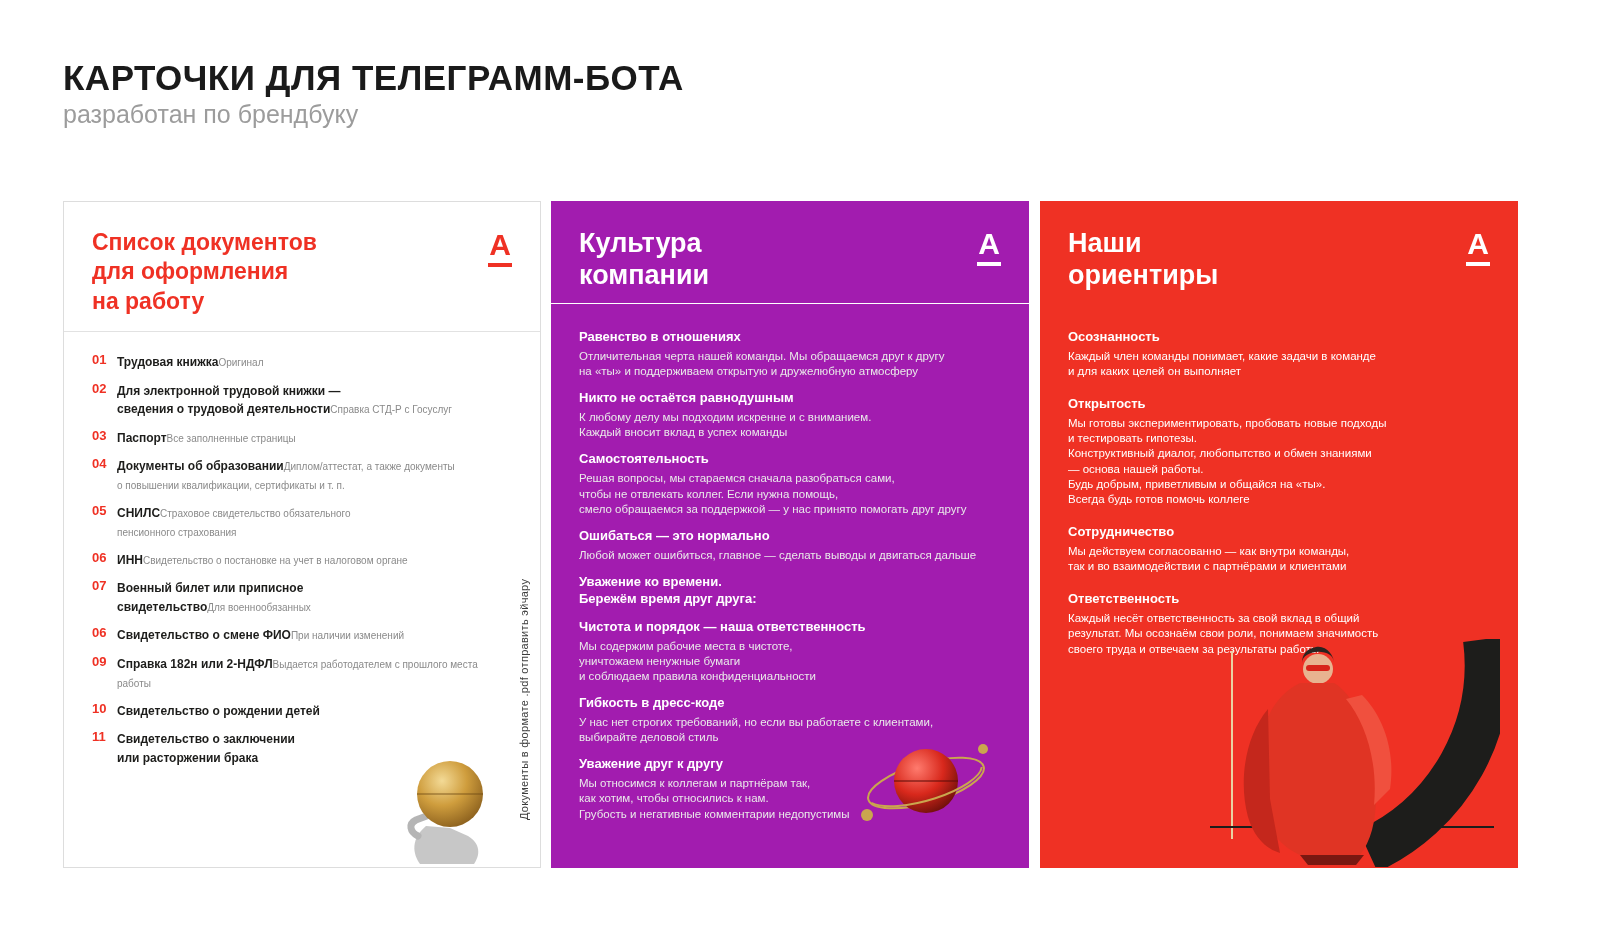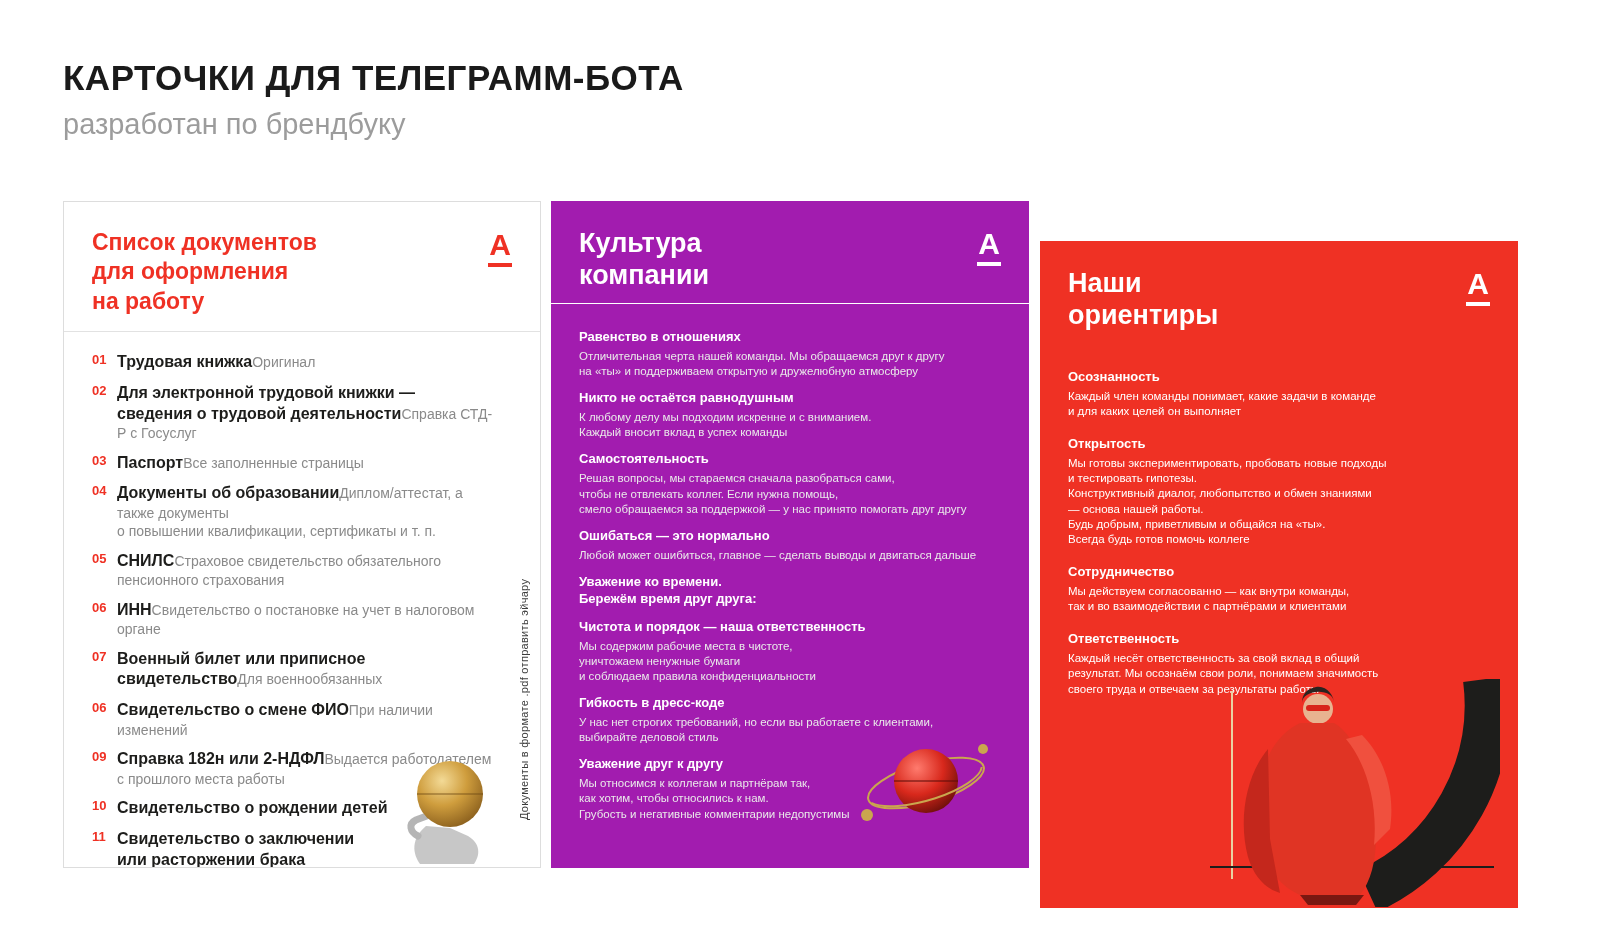--- a/index.html
+++ b/index.html
@@ -2,47 +2,47 @@
 <html><head>
 <meta charset="utf-8">
 <style>
   * { margin:0; padding:0; box-sizing:border-box; }
   html,body { background:#ffffff; }
   .page {
     position:relative; width:1600px; height:950px; background:#ffffff; overflow:hidden;
     font-family:"Liberation Sans","DejaVu Sans",sans-serif; color:#1d1d1b;
   }
   .page-title { position:absolute; left:63px; top:58px; font-size:35px; font-weight:700; letter-spacing:0.5px; color:#1a1a1a; }
-  .page-subtitle { position:absolute; left:63px; top:108px; font-size:29px; color:#9c9c9c; }
+  .page-subtitle { position:absolute; left:63px; top:100px; font-size:25px; color:#9c9c9c; }
 
   .card { position:absolute; top:201px; width:478px; height:667px; overflow:hidden; }
   .card-documents { left:63px; background:#ffffff; border:1px solid #dddddd; }
   .card-culture   { left:551px; background:#a21caf; color:#ffffff; }
-  .card-values    { left:1040px; background:#ef3124; color:#ffffff;margin-top:40px; }
+  .card-values    { left:1040px; background:#ef3124; color:#ffffff; }
 
   .logo { position:absolute; top:28px; right:28px; display:inline-flex; flex-direction:column; align-items:center; line-height:1; }
   .logo .logo-letter { font-size:30px; font-weight:700; }
   .logo .logo-bar { width:24px; height:4px; margin-top:3px; background:currentColor; }
   .logo-red { color:#ef3124; }
   .logo-white { color:#ffffff; }
 
   .card-title { position:absolute; left:28px; top:26px; font-weight:700; white-space:pre-line; }
   .card-documents .card-title { color:#ef3124; font-size:23px; line-height:1.28; }
   .card-culture .card-title, .card-values .card-title { color:#ffffff; font-size:27px; line-height:1.2; }
 
   .divider { position:absolute; left:0; right:0; height:1px; }
   .card-documents .divider { top:129px; background:#e2e2e2; }
   .card-culture .divider { top:102px; background:#ffffff; }
 
   
   .doc-items { position:absolute; top:150px; left:28px; right:44px; }
   .doc-item { display:flex; gap:3px; margin-bottom:10px; }
   .doc-num { color:#ef3124; font-weight:700; font-size:13px; width:22px; flex-shrink:0; line-height:1.3; }
-  .doc-title { font-weight:700; font-size:16px; color:#1d1d1b; white-space:pre-line; line-height:1.3; }
-  .doc-desc { font-size:14px; color:#8a8a8a; white-space:pre-line; line-height:1.3; margin-top:2px; }
+  .doc-title { font-weight:700; font-size:12px; color:#1d1d1b; white-space:pre-line; line-height:1.3; }
+  .doc-desc { font-size:10px; color:#8a8a8a; white-space:pre-line; line-height:1.3; margin-top:2px; }
   .doc-desc:empty { display:none; margin:0; }
 
   .side-note {
     position:absolute; right:10px; top:368px; height:250px;
     writing-mode:vertical-rl; transform:rotate(180deg);
     font-size:11px; color:#3c3c3c; letter-spacing:0.3px;
   }
 
   
   .sections { position:absolute; top:128px; left:28px; right:28px; }

